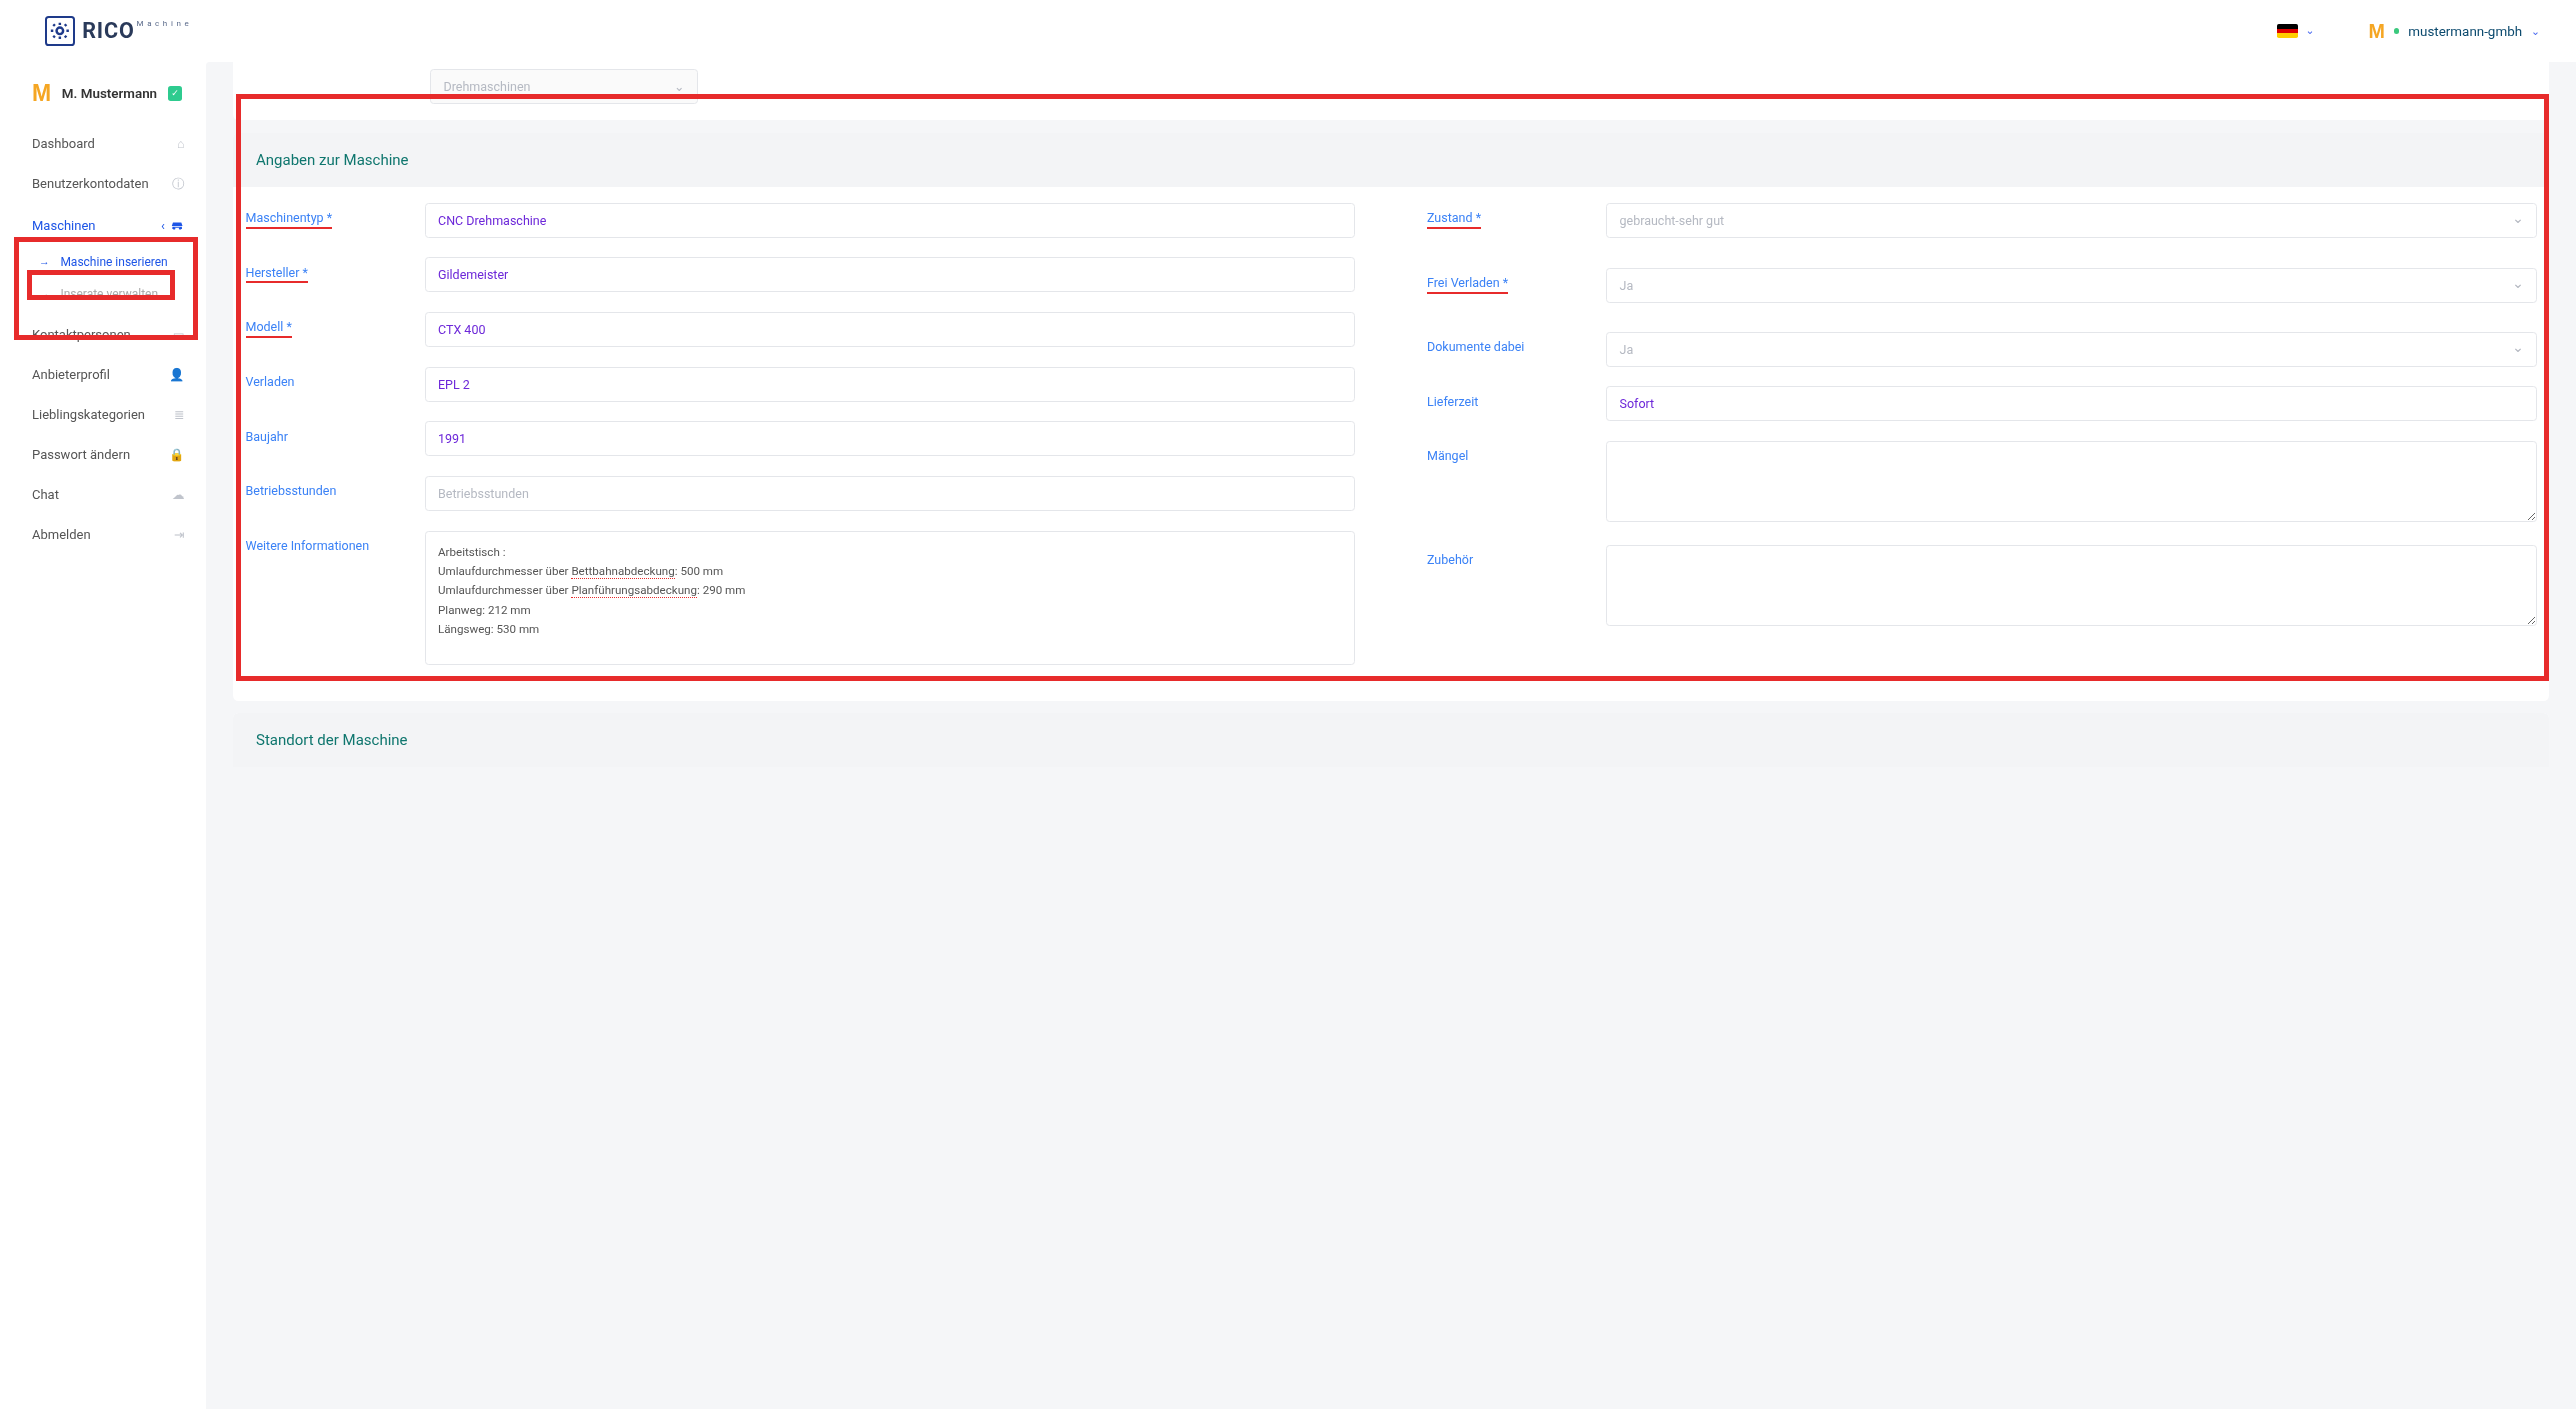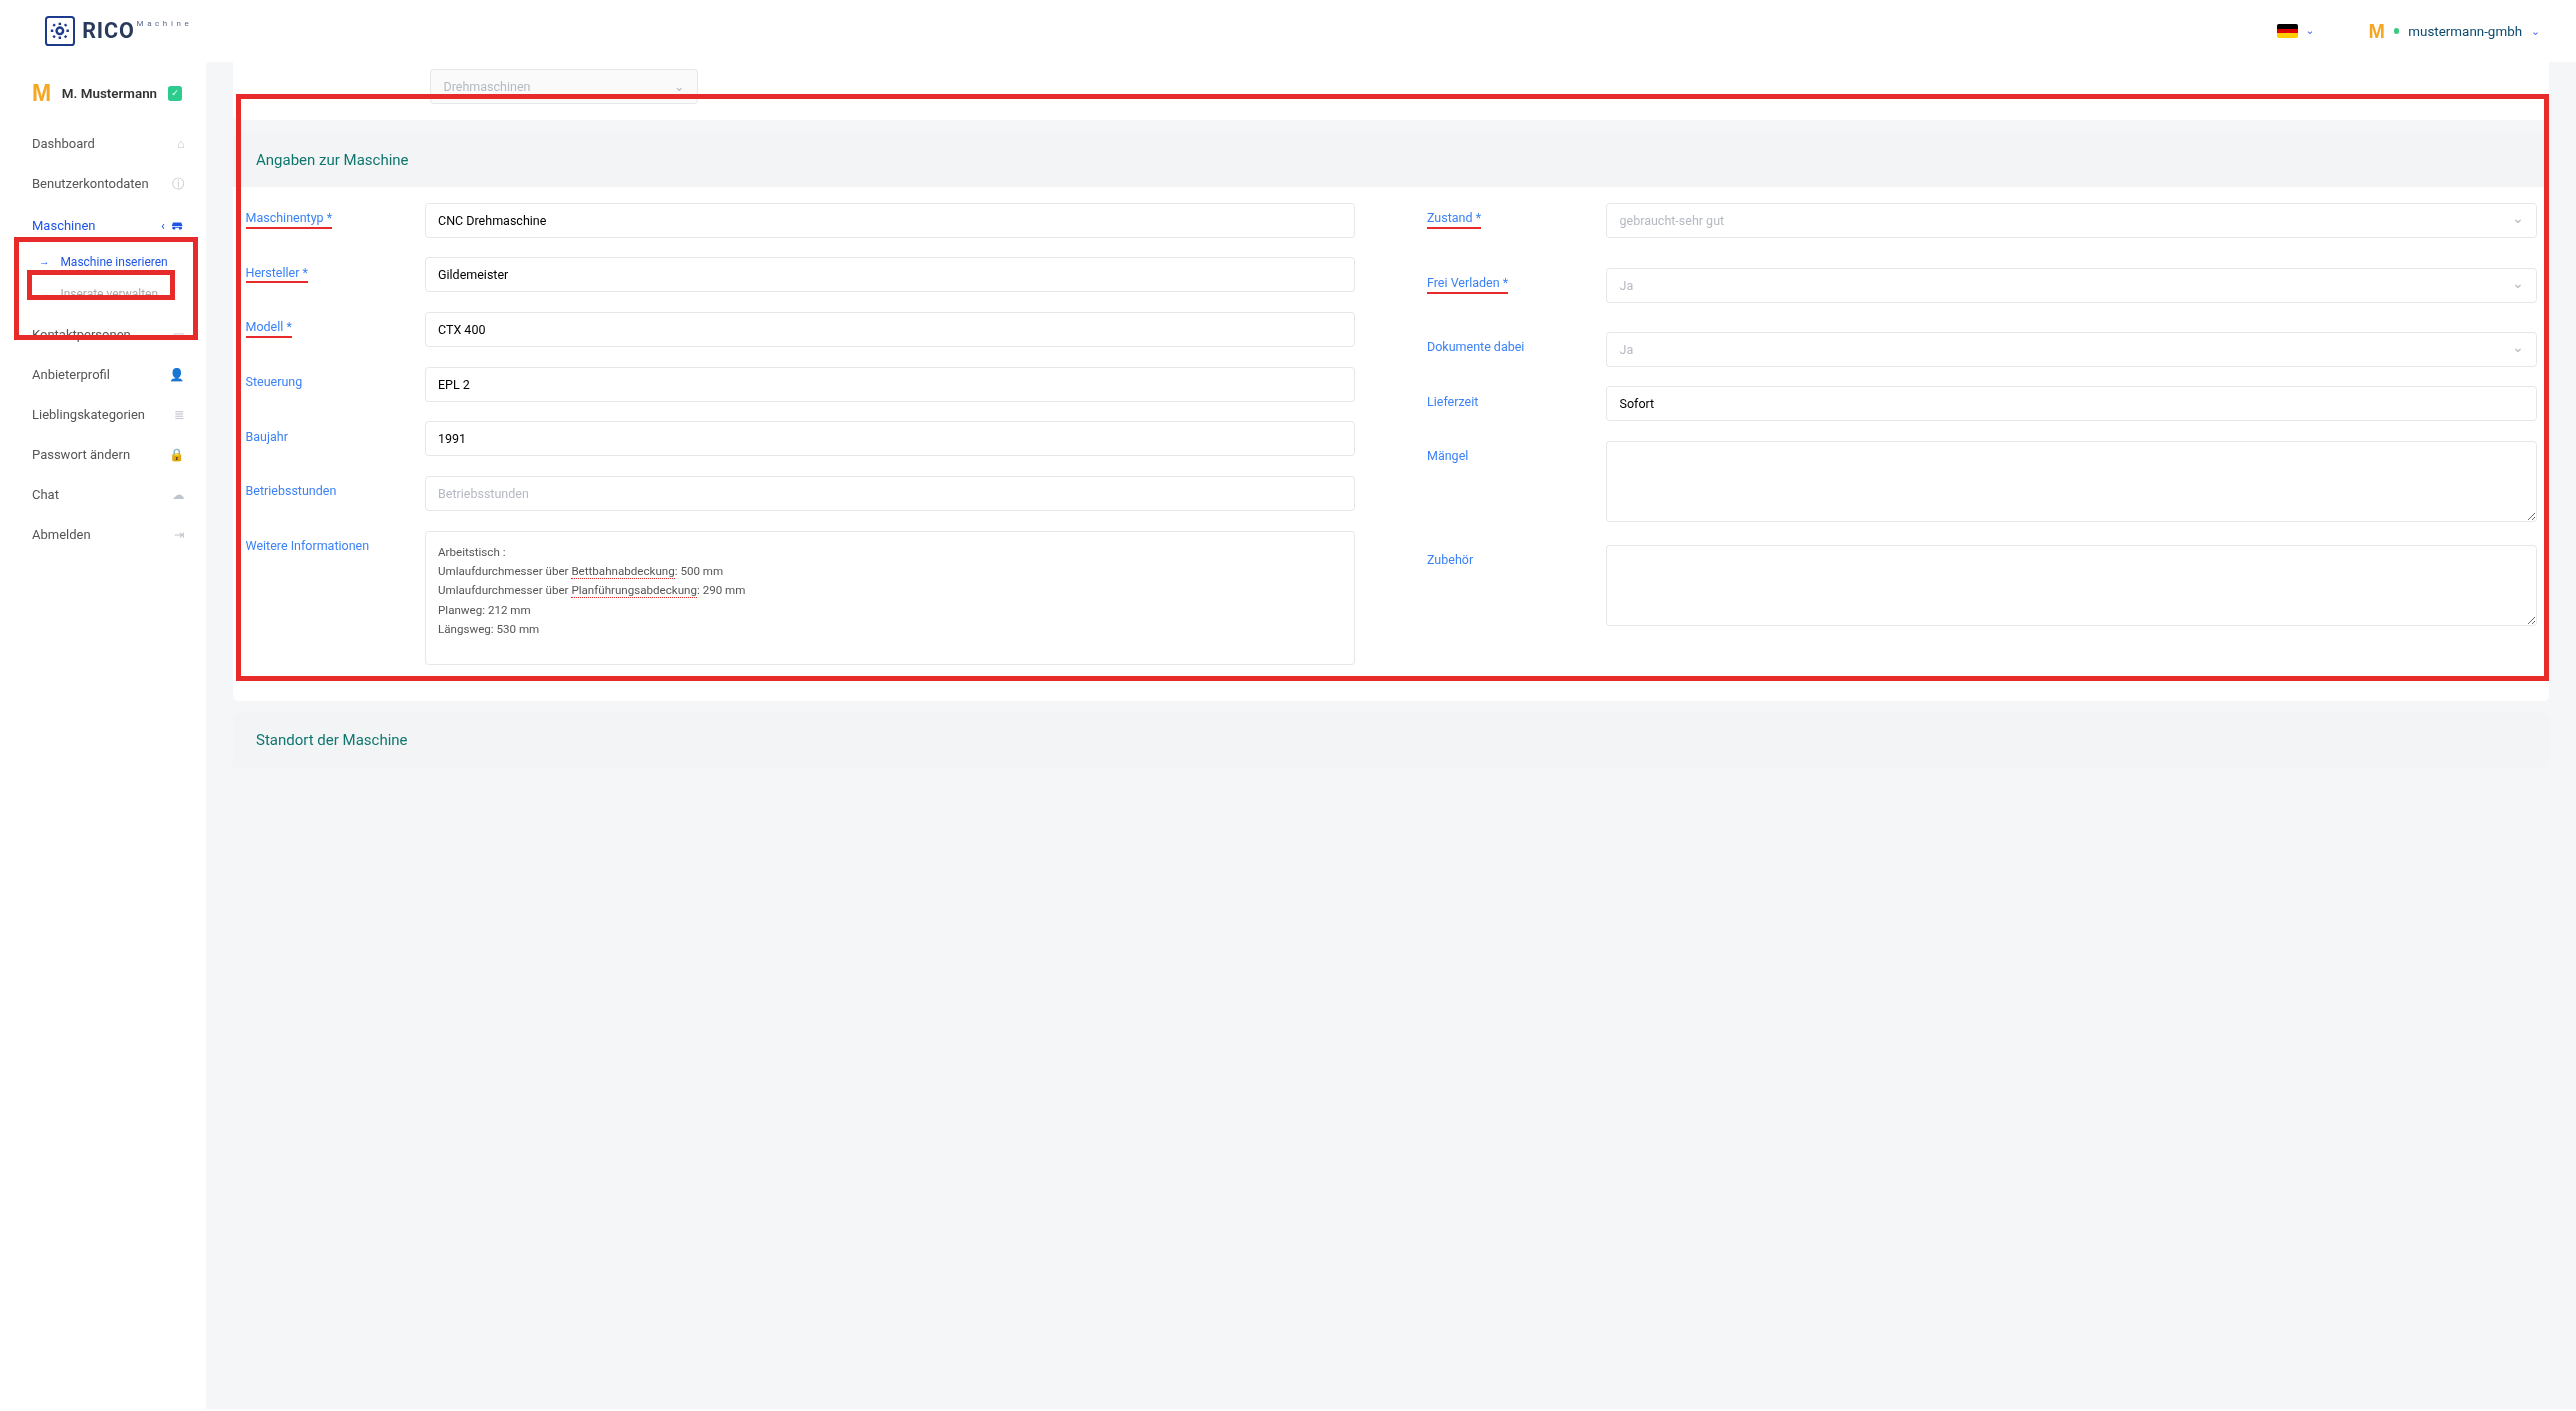--- a/index.html
+++ b/index.html
@@ -159,21 +159,21 @@
   border-bottom:2.7px solid #e72b2b;
   padding-bottom:1.8px;
 }
 .field-control { flex:1; }
 .input, .select, .textarea {
   width:100%;
   padding: 9px 12.5px;
   border:0.9px solid #e4e6ea;
   border-radius:3.6px;
   font-size:12.5px;
-  color:#000000;
+  color:#6d28d9;
   background:#fff;
   font-family:inherit;
 }
 .select {
   background-image:none;
   appearance:none;
   color:#b5b9c2;
   position:relative;
 }
 .select-wrap { position:relative; }
@@ -335,21 +335,21 @@
               </div>
               <div class="field">
                 <div class="field-label"><span class="req-underline">Hersteller *</span></div>
                 <div class="field-control"><input class="input" value="Gildemeister" style=""></div>
               </div>
               <div class="field">
                 <div class="field-label"><span class="req-underline">Modell *</span></div>
                 <div class="field-control"><input class="input" value="CTX 400" style=""></div>
               </div>
               <div class="field">
-                <div class="field-label"><span>Steuerung</span></div>
+                <div class="field-label"><span>Verladen</span></div>
                 <div class="field-control"><input class="input" value="EPL 2" style=""></div>
               </div>
               <div class="field">
                 <div class="field-label"><span>Baujahr</span></div>
                 <div class="field-control"><input class="input" value="1991" style=""></div>
               </div>
               <div class="field">
                 <div class="field-label"><span>Betriebsstunden</span></div>
                 <div class="field-control"><input class="input" placeholder="Betriebsstunden" style=""></div>
               </div>

